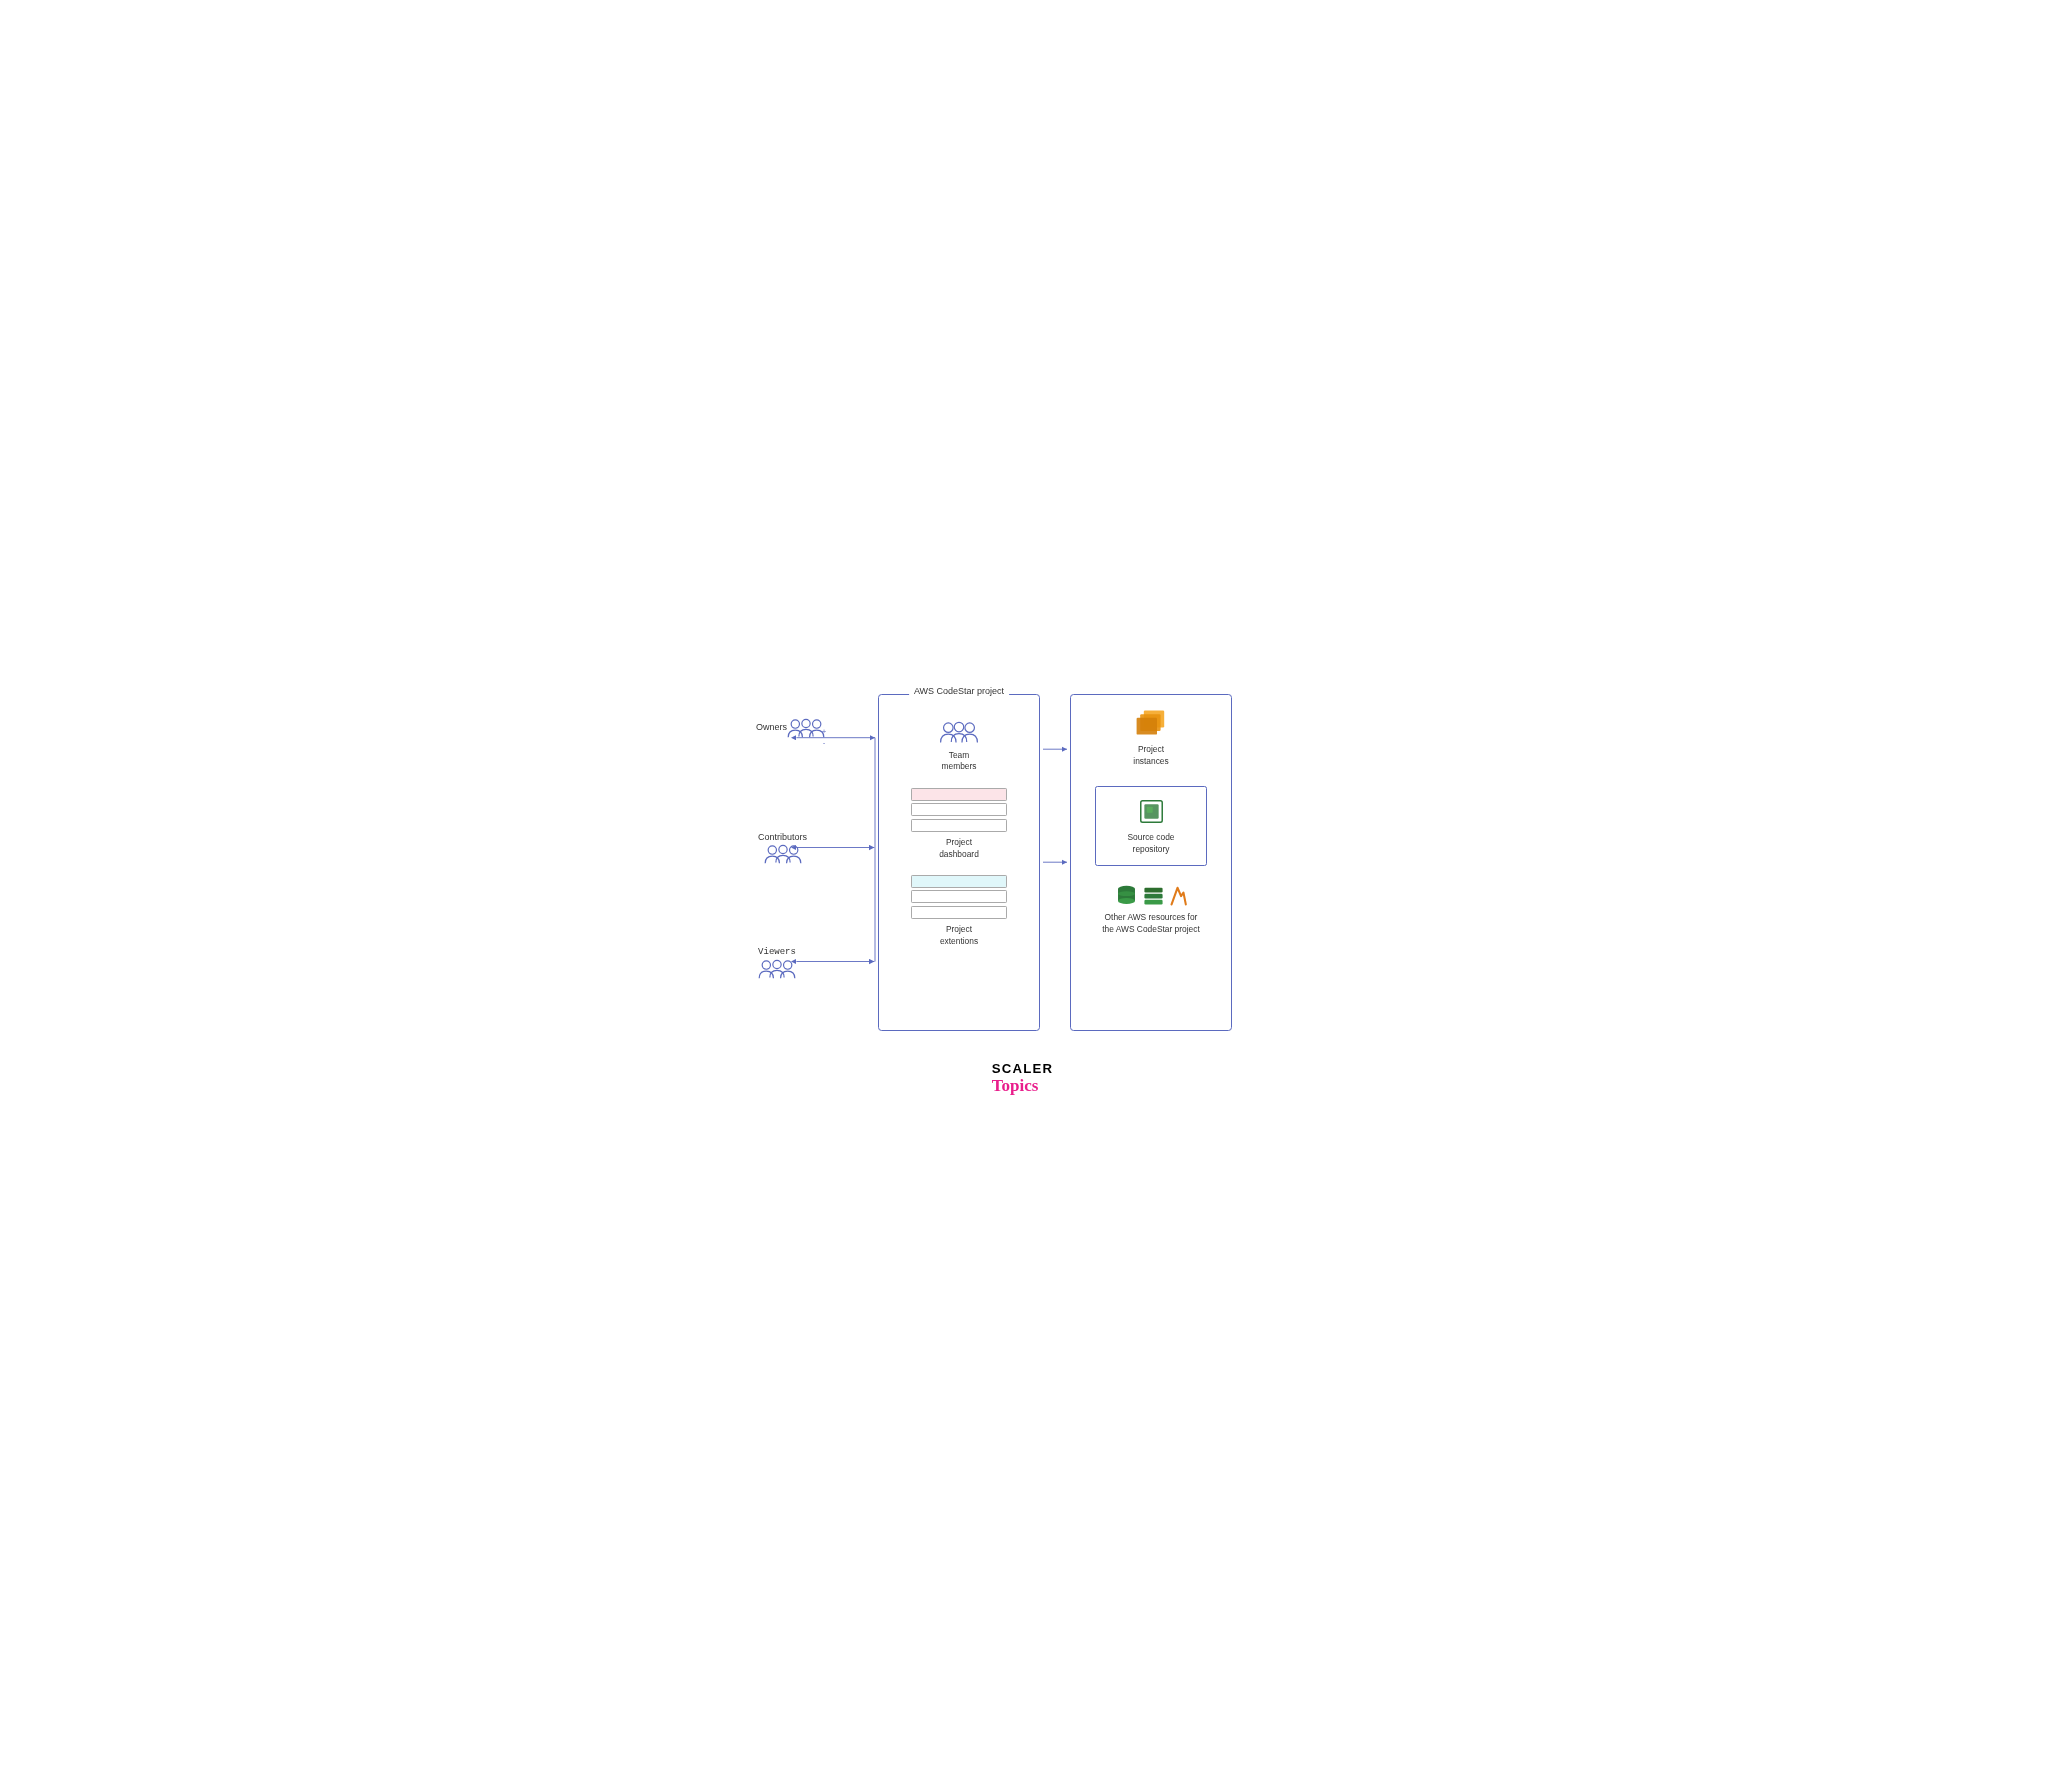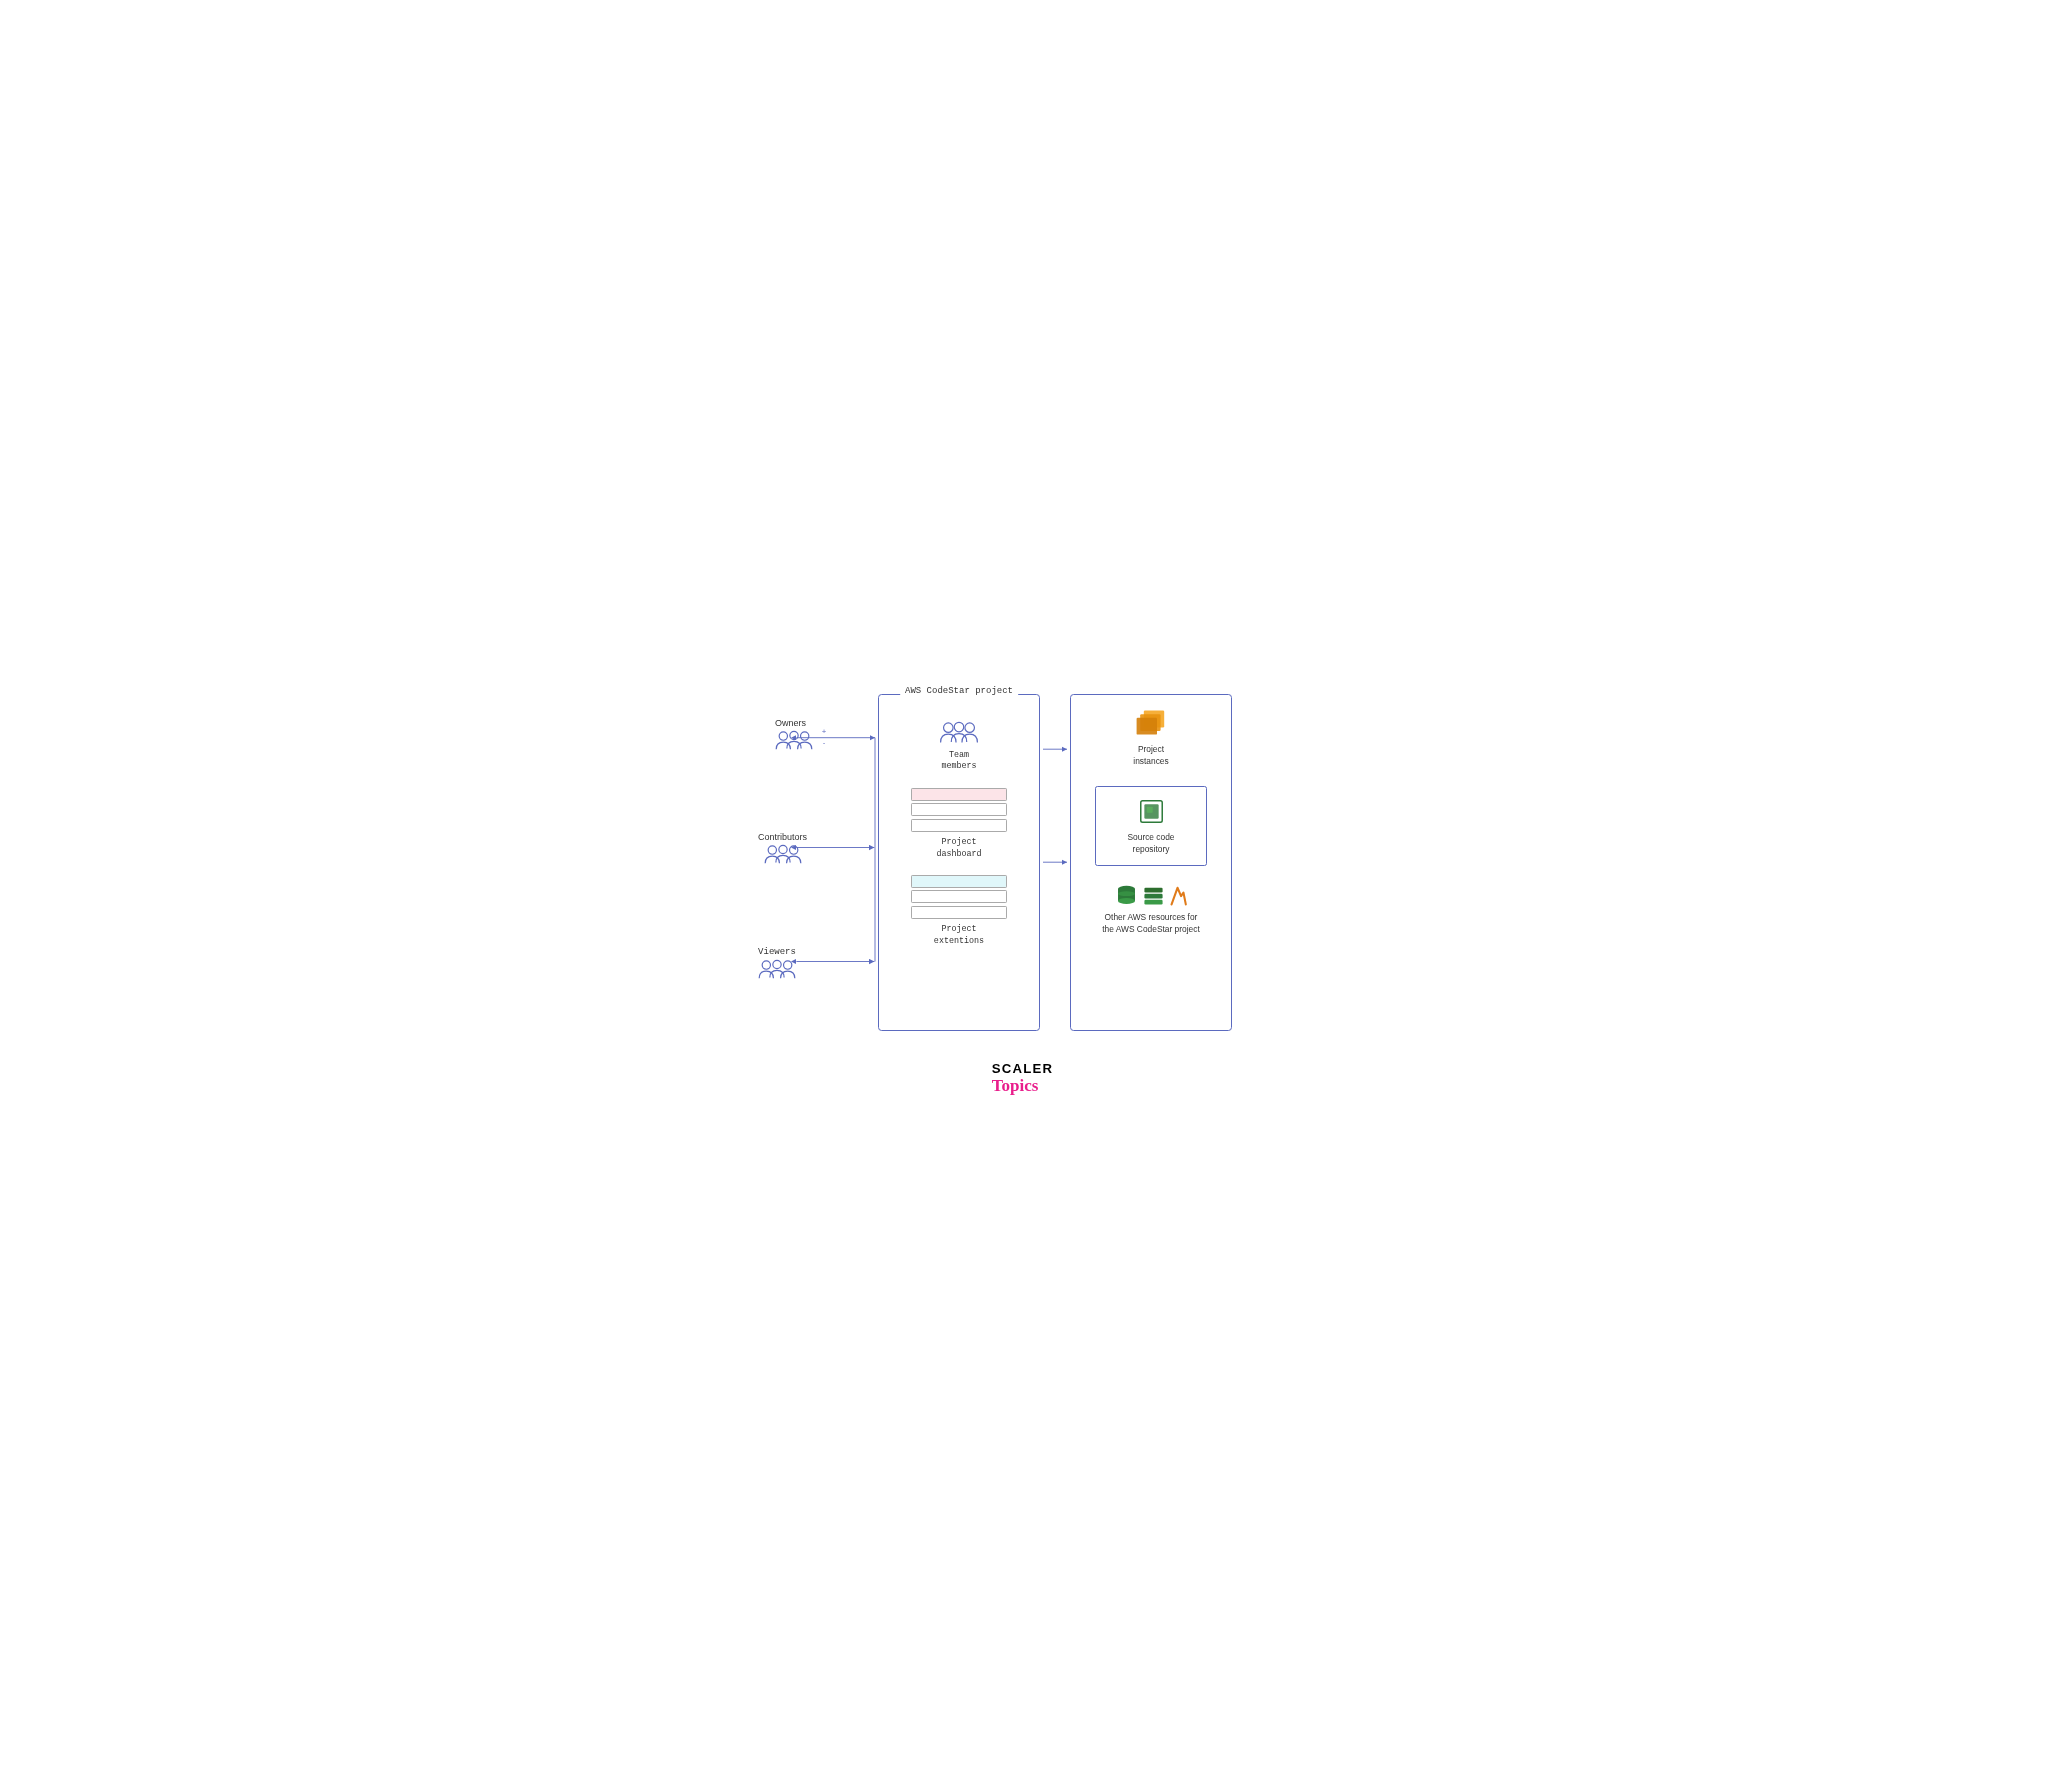--- a/index.html
+++ b/index.html
@@ -38,21 +38,20 @@
       border-radius: 3.6px;
       width: 162px;
       padding: 12px 12px 12px 12px;
       display: flex;
       flex-direction: column;
       align-items: center;
       gap: 14.4px;
       position: relative;
       min-height: 337px;
       justify-content: flex-start;
-      font-family: Liberation Mono, monospace;
     }
     
     .right-box {
       border: 1.2px solid #5b6abf;
       border-radius: 3.6px;
       width: 162px;
       padding: 12px 12px;
       display: flex;
       flex-direction: column;
       align-items: center;
@@ -120,21 +119,21 @@
     }
   </style>
 </head>
 <body>
 
 <div class="diagram-container">
   <div class="main-area">
 
     <div style="width:126px; height:349px; position:relative; flex-shrink:0;">
 
-      <div style="position:absolute; top:30px; left:23px; display:flex; flex-direction:column; align-items:flex-start;">
+      <div style="position:absolute; top:30px; left:4px; display:flex; flex-direction:row; align-items:center;">
         <span class="role-label">Owners</span>
 
         <svg width="38" height="21.7" viewBox="0 0 64 36">
 
           <circle cx="14" cy="10" r="7" fill="none" stroke="#5b6abf" stroke-width="2"></circle>
           <path d="M2 32 Q2 20 14 20 Q26 20 26 32" fill="none" stroke="#5b6abf" stroke-width="2"></path>
 
           <circle cx="32" cy="9" r="7" fill="none" stroke="#5b6abf" stroke-width="2"></circle>
           <path d="M20 31 Q20 19 32 19 Q44 19 44 31" fill="none" stroke="#5b6abf" stroke-width="2"></path>
 

